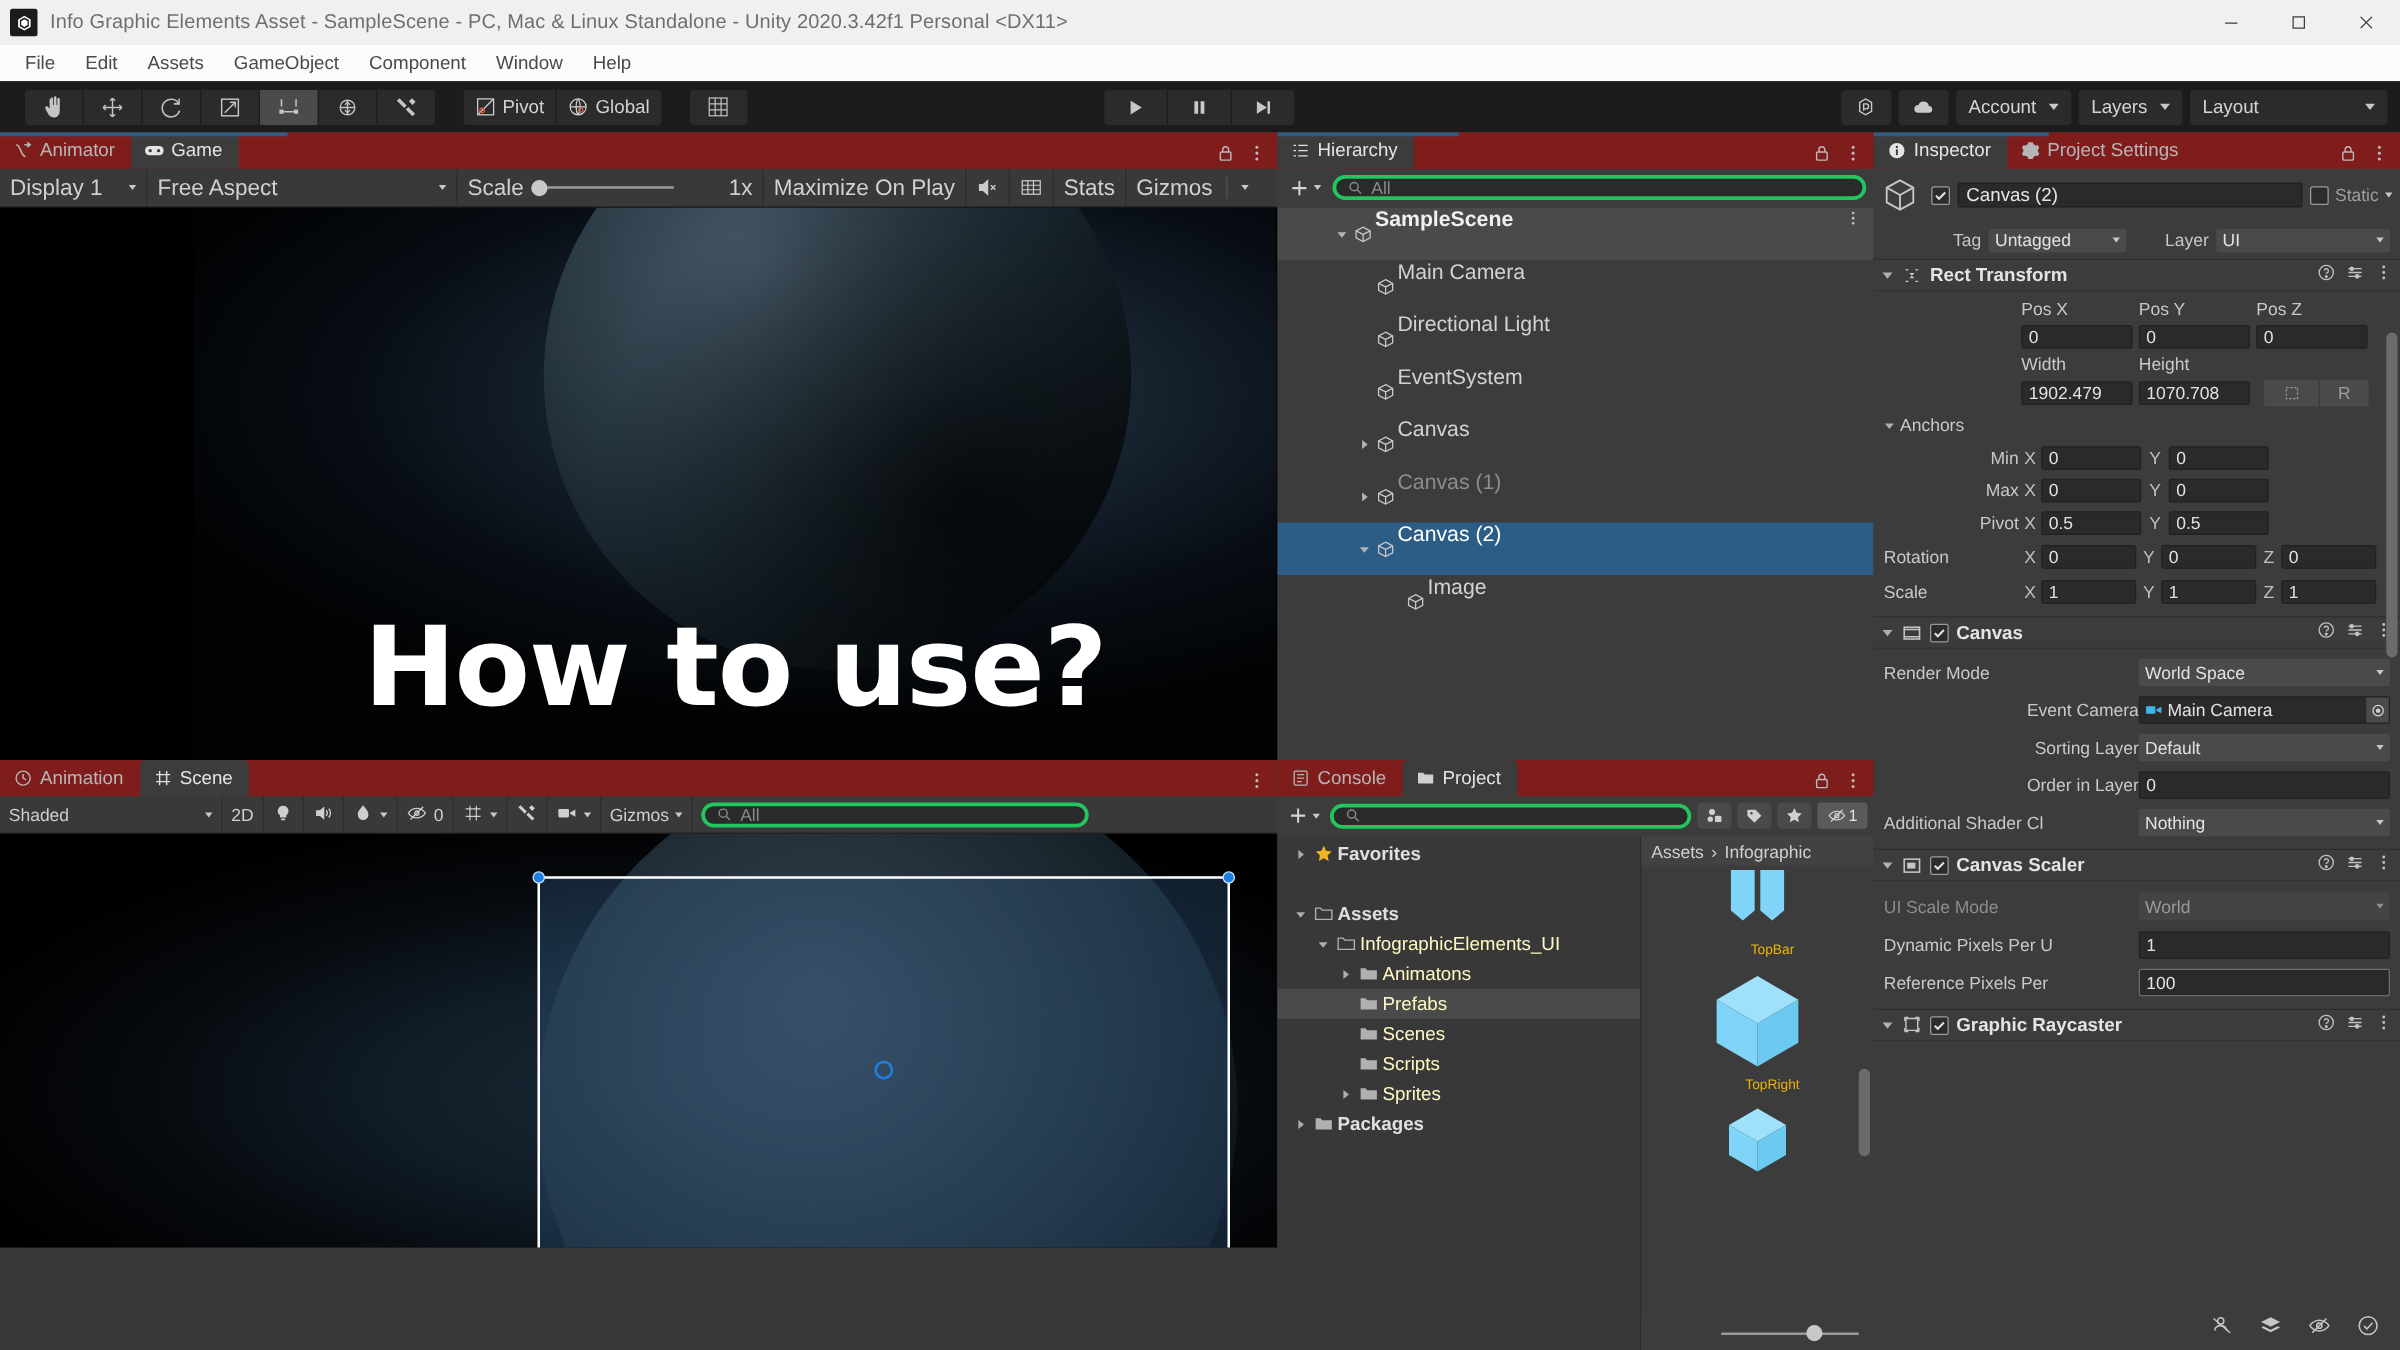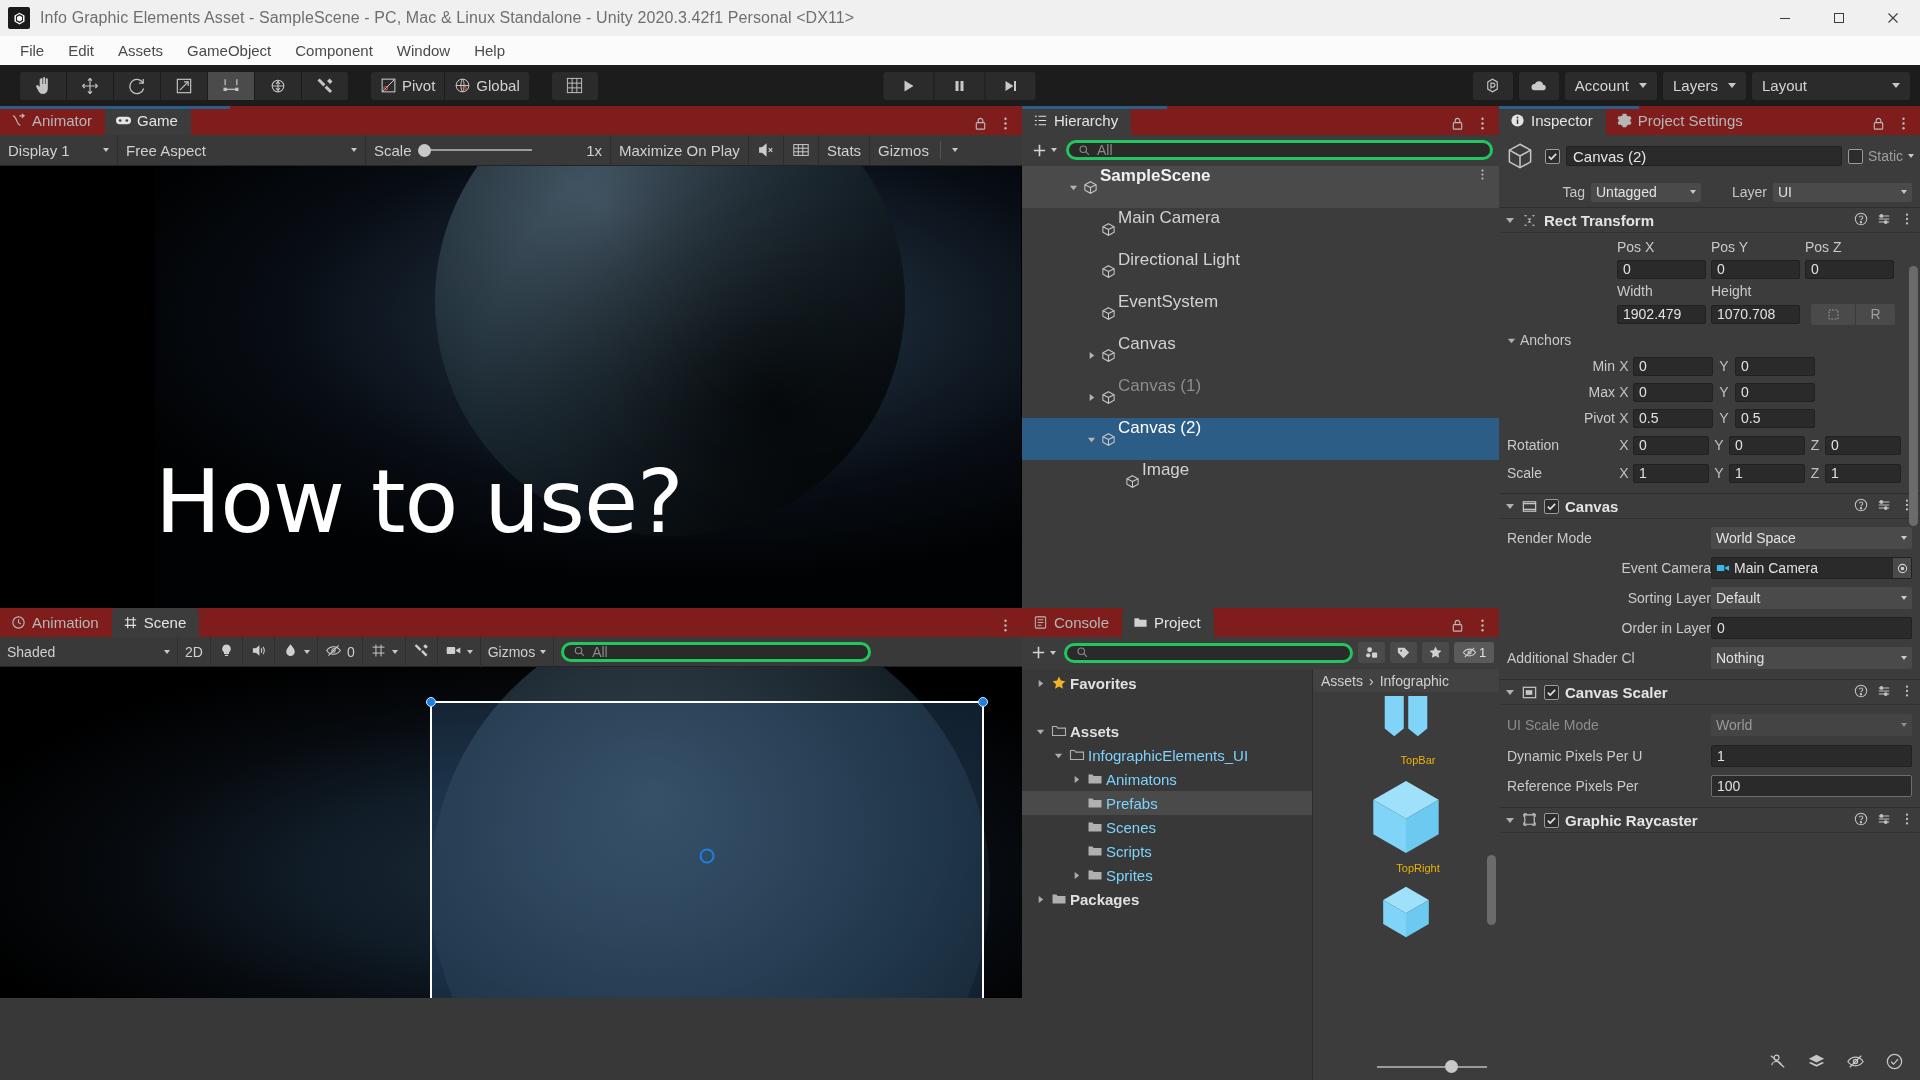--- a/index.html
+++ b/index.html
@@ -113,21 +113,21 @@
   .tab-ctrls svg { width: 15px; height: 15px; }
   .selbar { position:absolute; left:0; top:0; height:3px; background:#2c5d87; }
 
   
   #game-panel { left: 0; top: 106px; width: 1022px; height: 502px; background:#3c3c3c; }
   .gvtoolbar {
     height: 31px; background: #393939; display: flex; align-items: center;
     border-bottom: 1px solid #232323;
   }
   .gv-seg {
-    height: 31px; display:flex; align-items:center; padding: 0 8px; font-size:15px; color:#d0d0d0;
+    height: 31px; display:flex; align-items:center; padding: 0 8px; font-size:18px; color:#d0d0d0;
     border-right: 1px solid #2c2c2c; gap: 6px;
   }
   .gv-icon { color:#cbcbcb; display:flex; align-items:center; }
   .gv-icon svg { width:18px; height:18px; }
   .scale-slider { width: 116px; height: 12px; position: relative; display:flex; align-items:center; }
   .scale-track { position:absolute; left:10px; right:2px; height:2px; background:#9b9b9b; }
   .scale-knob { position:absolute; left:0; width:13px; height:13px; border-radius:50%; background:#c8c8c8; }
   .gameview { position:absolute; left:0; top:60px; right:0; bottom:0; background:#000; overflow:hidden; }
   .gv-render { position:absolute; left:155px; top:0; width:866px; bottom:0; overflow:hidden;
     background: radial-gradient(ellipse 70% 60% at 62% 34%, #2b3f52 0%, #16222e 38%, #080d14 68%, #010203 100%); }
@@ -135,22 +135,22 @@
     position:absolute; left: 280px; top: -100px; width: 470px; height: 470px; border-radius:50%;
     background: radial-gradient(circle at 36% 30%, #4b5f6e 0%, #33444f 28%, #1c2a33 55%, #0d1419 78%, #05080b 100%);
     opacity: .92;
   }
   .planet::after{
     content:""; position:absolute; inset:0; border-radius:50%;
     background: radial-gradient(circle at 72% 72%, rgba(0,0,0,.82) 0%, rgba(0,0,0,0) 62%);
   }
   .gv-left-grad { position:absolute; left:0; top:0; width:155px; bottom:0; background:#000; }
   .howto {
-    position:absolute; left:0; right:0; top: 284px; 
-    font-size: 88px; color: #ffffff; font-weight: 400; letter-spacing: -1px;
+    position:absolute; left:0; right:0; top: 316px; text-align:center;
+    font-size: 88px; color: #ffffff; font-weight: 700; letter-spacing: -1px;
     font-family: "DejaVu Sans", sans-serif;
   }
 
   
   #scene-panel { left: 0; top: 608px; width: 1022px; height: 390px; background:#3c3c3c; }
   .sv-toolbar { height: 30px; background:#393939; display:flex; align-items:center; border-bottom:1px solid #232323; }
   .sv-seg { height:30px; display:flex; align-items:center; padding:0 7px; font-size:14px; color:#cfcfcf; gap:5px; border-right:1px solid #2e2e2e;}
   .sv-seg svg { width:17px; height:17px; }
   .sceneview { position:absolute; left:0; top:59px; right:0; bottom:0; background:#0b0b0b; overflow:hidden; }
   .sc-bg {
@@ -195,21 +195,21 @@
   .hrow .dots svg { width:13px; height:13px; }
 
   
   #proj-panel { left:1022px; top:608px; width:477px; height:472px; background:#3c3c3c; }
   .proj-toolbar { height:31px; display:flex; align-items:center; padding:0 5px; gap:5px; }
   .pbtn-sq { width:27px; height:21px; background:#4a4a4a; border-radius:3px; display:flex; align-items:center; justify-content:center; color:#d0d0d0;}
   .pbtn-sq svg { width:15px; height:15px; }
   .pbtn-sq.active { background:#5a5a5a; }
   .proj-body { position:absolute; left:0; top:61px; right:0; bottom:0; display:flex; }
   .proj-tree { width: 290px; background:#383838; padding-top:2px; }
-  .ptrow { height:24px; display:flex; align-items:center; font-size:15px; color:#7dd3fc; }
+  .ptrow { height:24px; display:flex; align-items:center; font-size:15px; color:#fef9c3; }
   .ptrow.sel { background:#4a4a4a; }
   .ptrow.bold { font-weight:bold; color:#e0e0e0; }
   .ptrow .tri { width:16px; display:flex; align-items:center; justify-content:center; color:#adadad; }
   .ptrow .tri svg { width:9px; height:9px; }
   .ptrow .fi { width:22px; display:flex; align-items:center; justify-content:center; }
   .ptrow .fi svg { width:16px; height:16px; }
   .proj-right { flex:1; background:#3c3c3c; position:relative; border-left:1px solid #2b2b2b; }
   .breadcrumb { height:23px; background:#424242; display:flex; align-items:center; padding:0 8px; font-size:14px; color:#d0d0d0; gap:6px; white-space:nowrap; overflow:hidden;}
   .grid-area { position:absolute; left:0; top:23px; right:0; bottom:26px; overflow:hidden; padding-top:4px; }
   .asset-cell { width:100%; display:flex; flex-direction:column; align-items:center; margin-bottom: 8px; }

